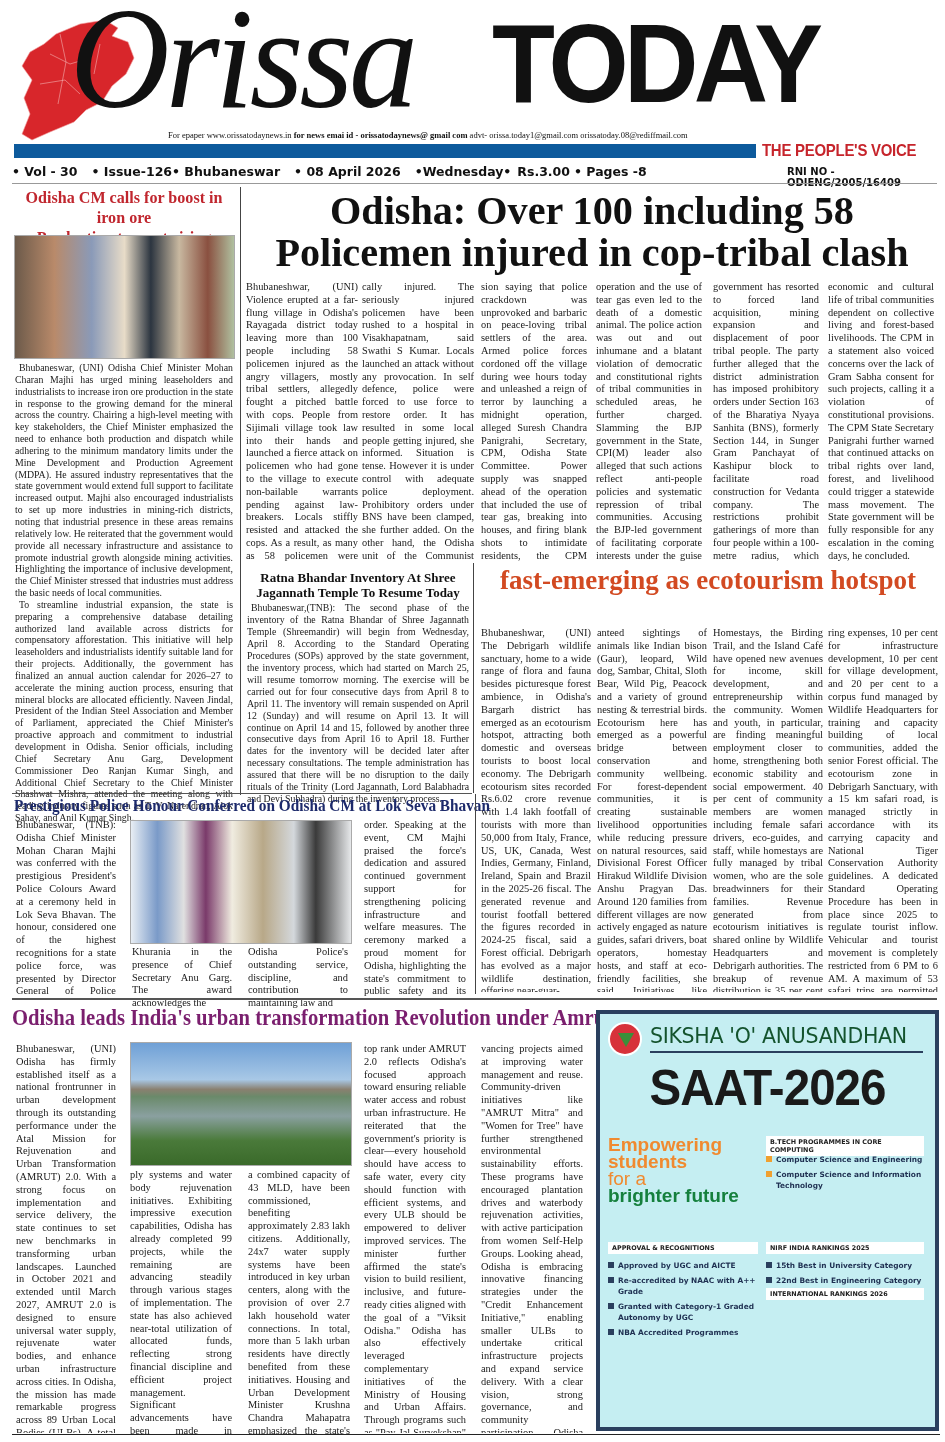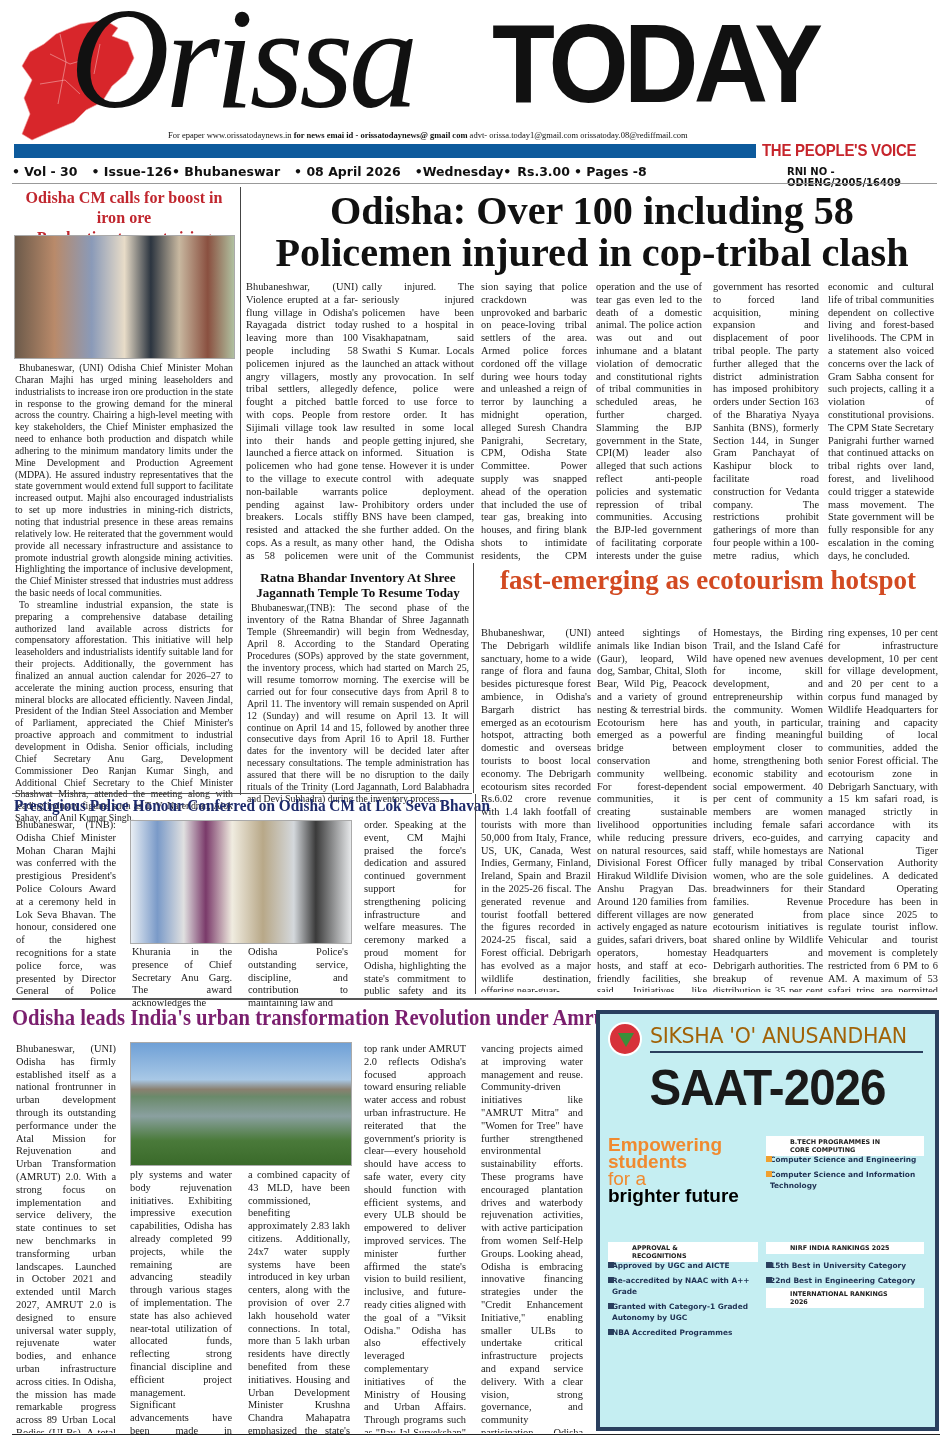--- a/index.html
+++ b/index.html
@@ -20,29 +20,29 @@
 .vr{background:#444;width:2px}
 
 .col{font-size:10.4px;line-height:12.8px;text-align:justify;hyphens:auto;color:#1a1a1a}
 .col p{text-indent:4px}
 .head{font-family:"Liberation Serif",serif;font-weight:bold;text-align:center;line-height:1}
 .photo{border:1px solid #aaa}
 
 #ad{left:596px;top:1010px;width:343px;height:421px;background:#c5eef2;border:4px solid #2a3f5e}
 #ad .logo{left:8px;top:8px;width:34px;height:34px;border-radius:50%;background:#d7323a;border:2px solid #fff}
 #ad .logo:after{content:"";position:absolute;left:8px;top:9px;border-left:8px solid transparent;border-right:8px solid transparent;border-top:14px solid #3a8f3a}
-#ad .soa{left:50px;top:10px;font-family:"DejaVu Sans",sans-serif;font-size:20.5px;color:#a16207;letter-spacing:-0.3px}
+#ad .soa{left:50px;top:10px;font-family:"DejaVu Sans",sans-serif;font-size:20.5px;color:#14532d;letter-spacing:-0.3px}
 #ad .uline{left:50px;top:37px;width:273px;height:2px;background:#2a3f5e}
 #ad .saat{left:0;width:335px;top:45px;text-align:center;font-family:"Liberation Sans",sans-serif;font-weight:bold;font-size:50px;color:#1a1a1a;letter-spacing:-1px;transform:scaleX(0.95)}
 #ad .emp{left:8px;top:122px;font-family:"Liberation Sans",sans-serif;font-weight:bold;font-size:19px;line-height:17px;color:#f08a30}
 #ad .emp .fa{font-weight:normal}
-#ad .emp .bf{color:#000000}
-.tag{background:#fff;font-family:"DejaVu Sans",sans-serif;font-size:6.4px;font-weight:bold;color:#222;padding:2px 24px}
+#ad .emp .bf{color:#15803d}
+.tag{background:#fff;font-family:"DejaVu Sans",sans-serif;font-size:6.4px;font-weight:bold;color:#222;padding:2px 4px}
 .bl{font-family:"DejaVu Sans",sans-serif;font-size:7.4px;font-weight:bold;color:#1f3052;line-height:11px}
-.bl li{list-style:none;position:relative;padding-left:4px;margin-bottom:4px}
+.bl li{list-style:none;position:relative;padding-left:10px;margin-bottom:4px}
 .bl li:before{content:"";position:absolute;left:0;top:2px;width:6px;height:6px;background:#2a3f5e}
 .bl.o li:before{background:#f0a030}
 #ad .cta{left:8px;top:340px;width:320px;height:44px;background:#2a3f5e;color:#fff;text-align:center;font-family:"DejaVu Sans",sans-serif;font-size:13.5px;line-height:17px;padding-top:5px}
 </style>
 </head>
 <body>
 
 <svg class="abs" id="map" viewBox="0 0 165 130">
   <path d="M70 10 L95 6 L108 14 L102 22 L118 28 L124 44 L116 60 L102 72 L92 88 L76 96 L64 108 L40 118 L22 126 L12 120 L20 100 L14 84 L22 66 L12 52 L20 38 L34 30 L46 20 Z" fill="#d8262b" stroke="#f2a0a0" stroke-width="0.6"></path>
   <path d="M40 40 L60 50 L80 44 M30 70 L55 66 L70 80 M50 20 L56 48 L48 90 M90 30 L84 60" stroke="#f4b0b0" stroke-width="0.6" fill="none"></path>

